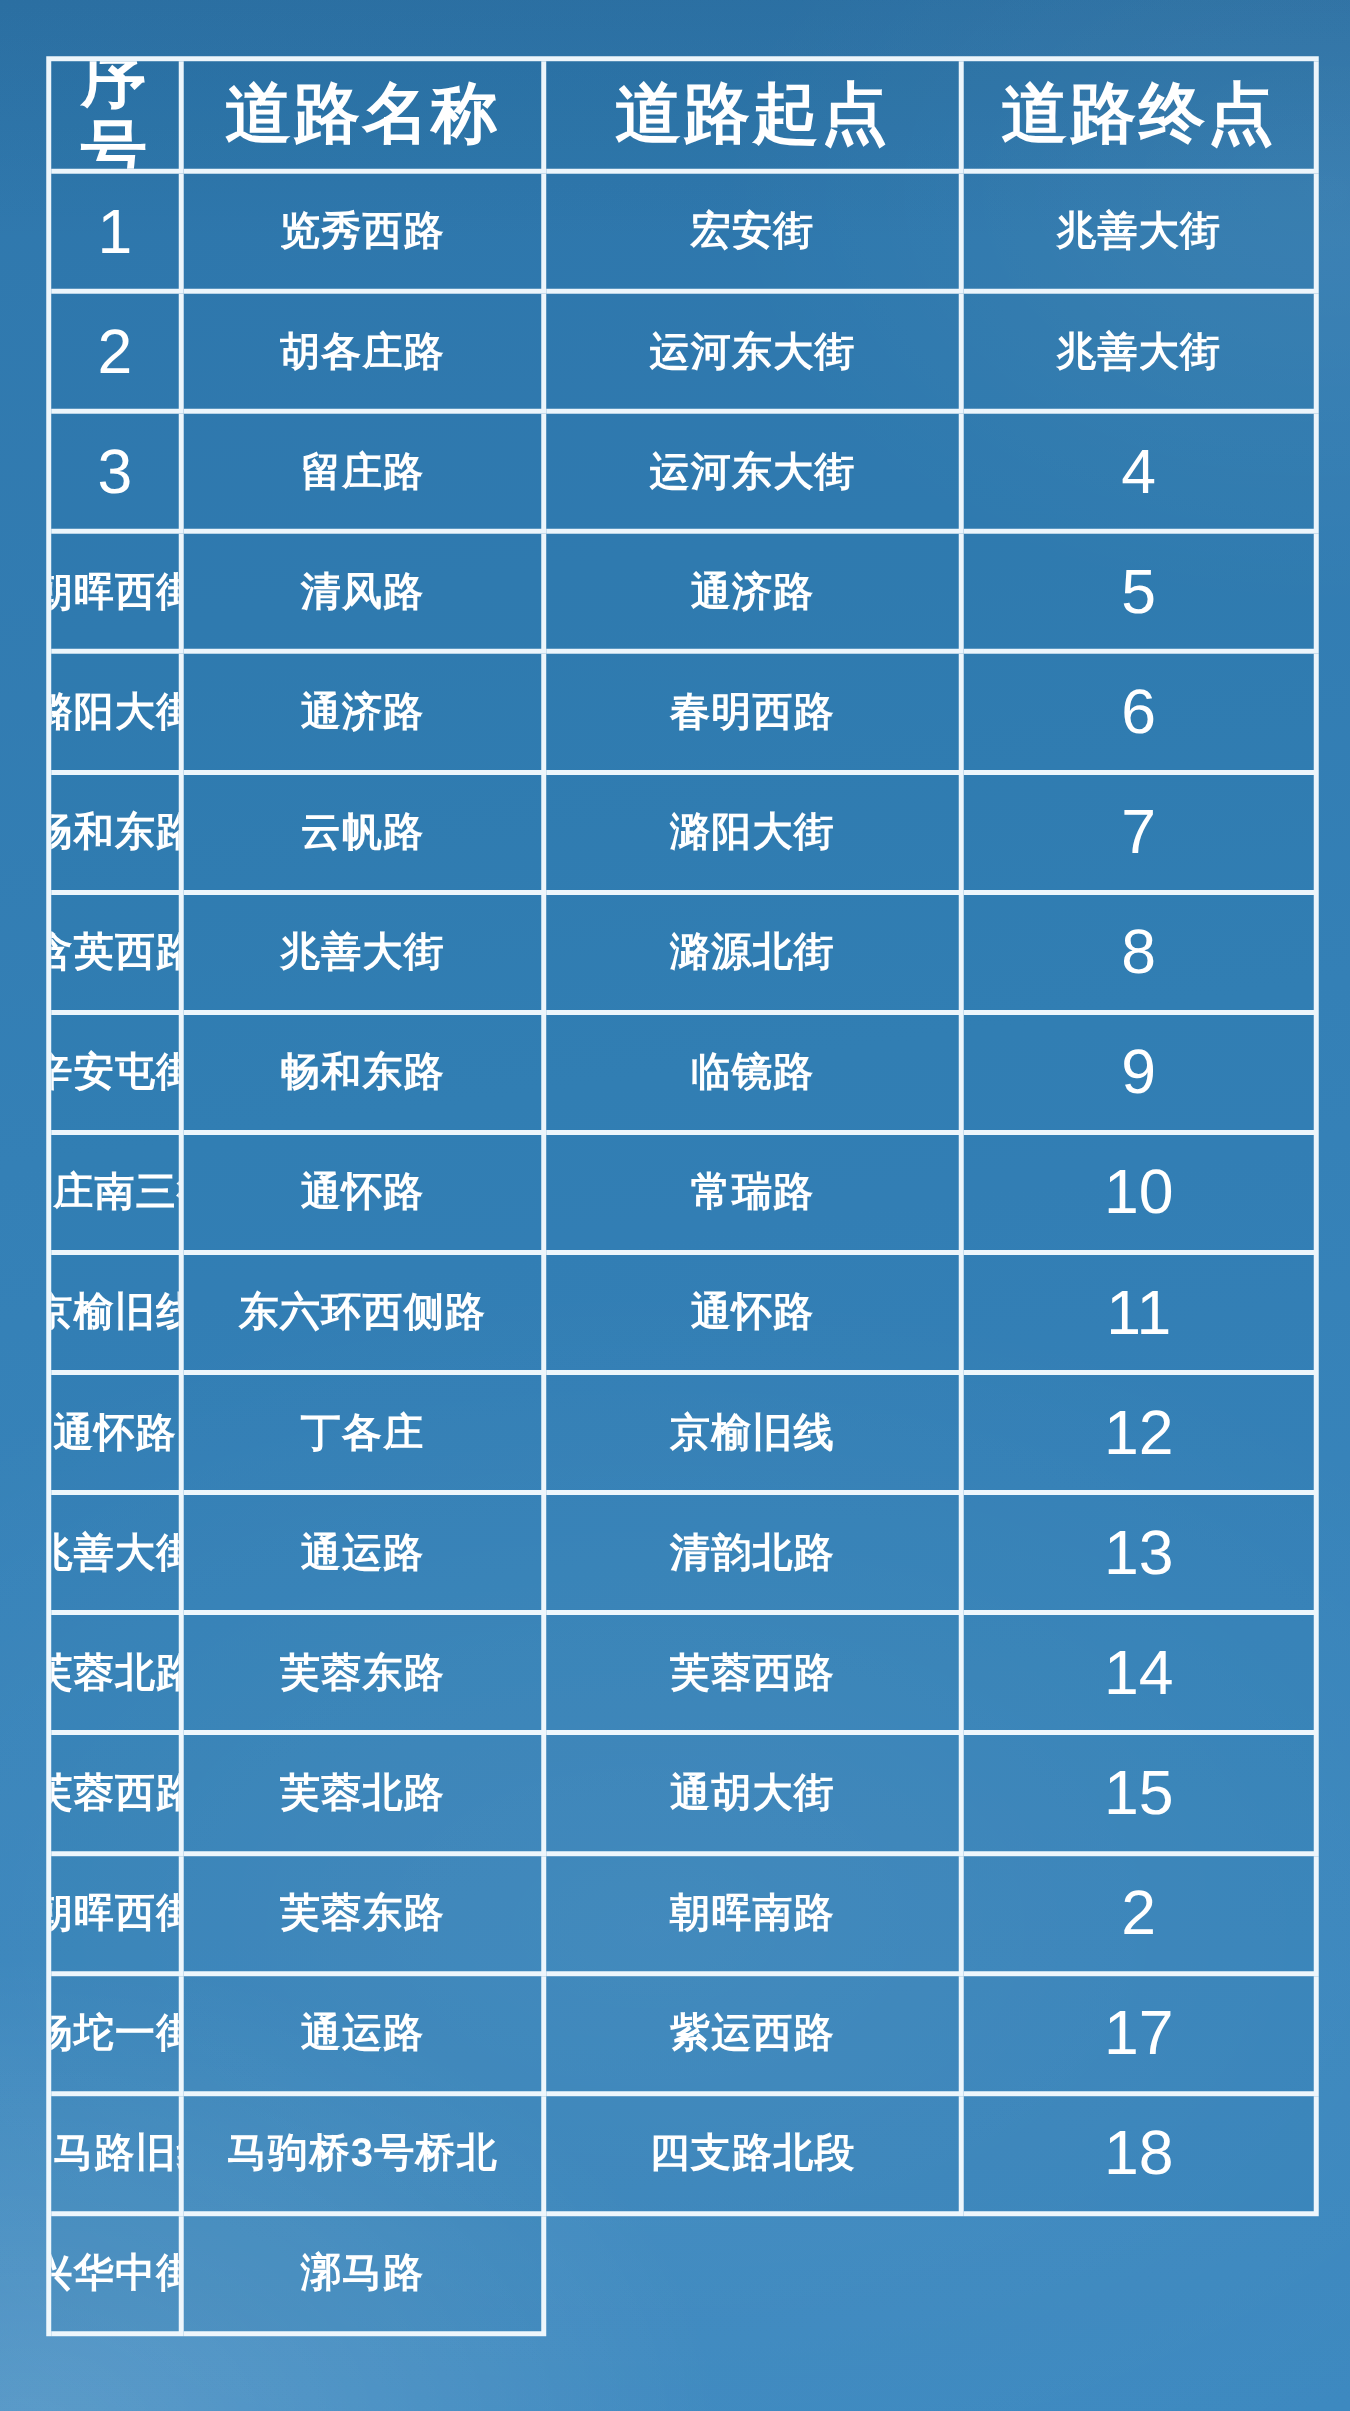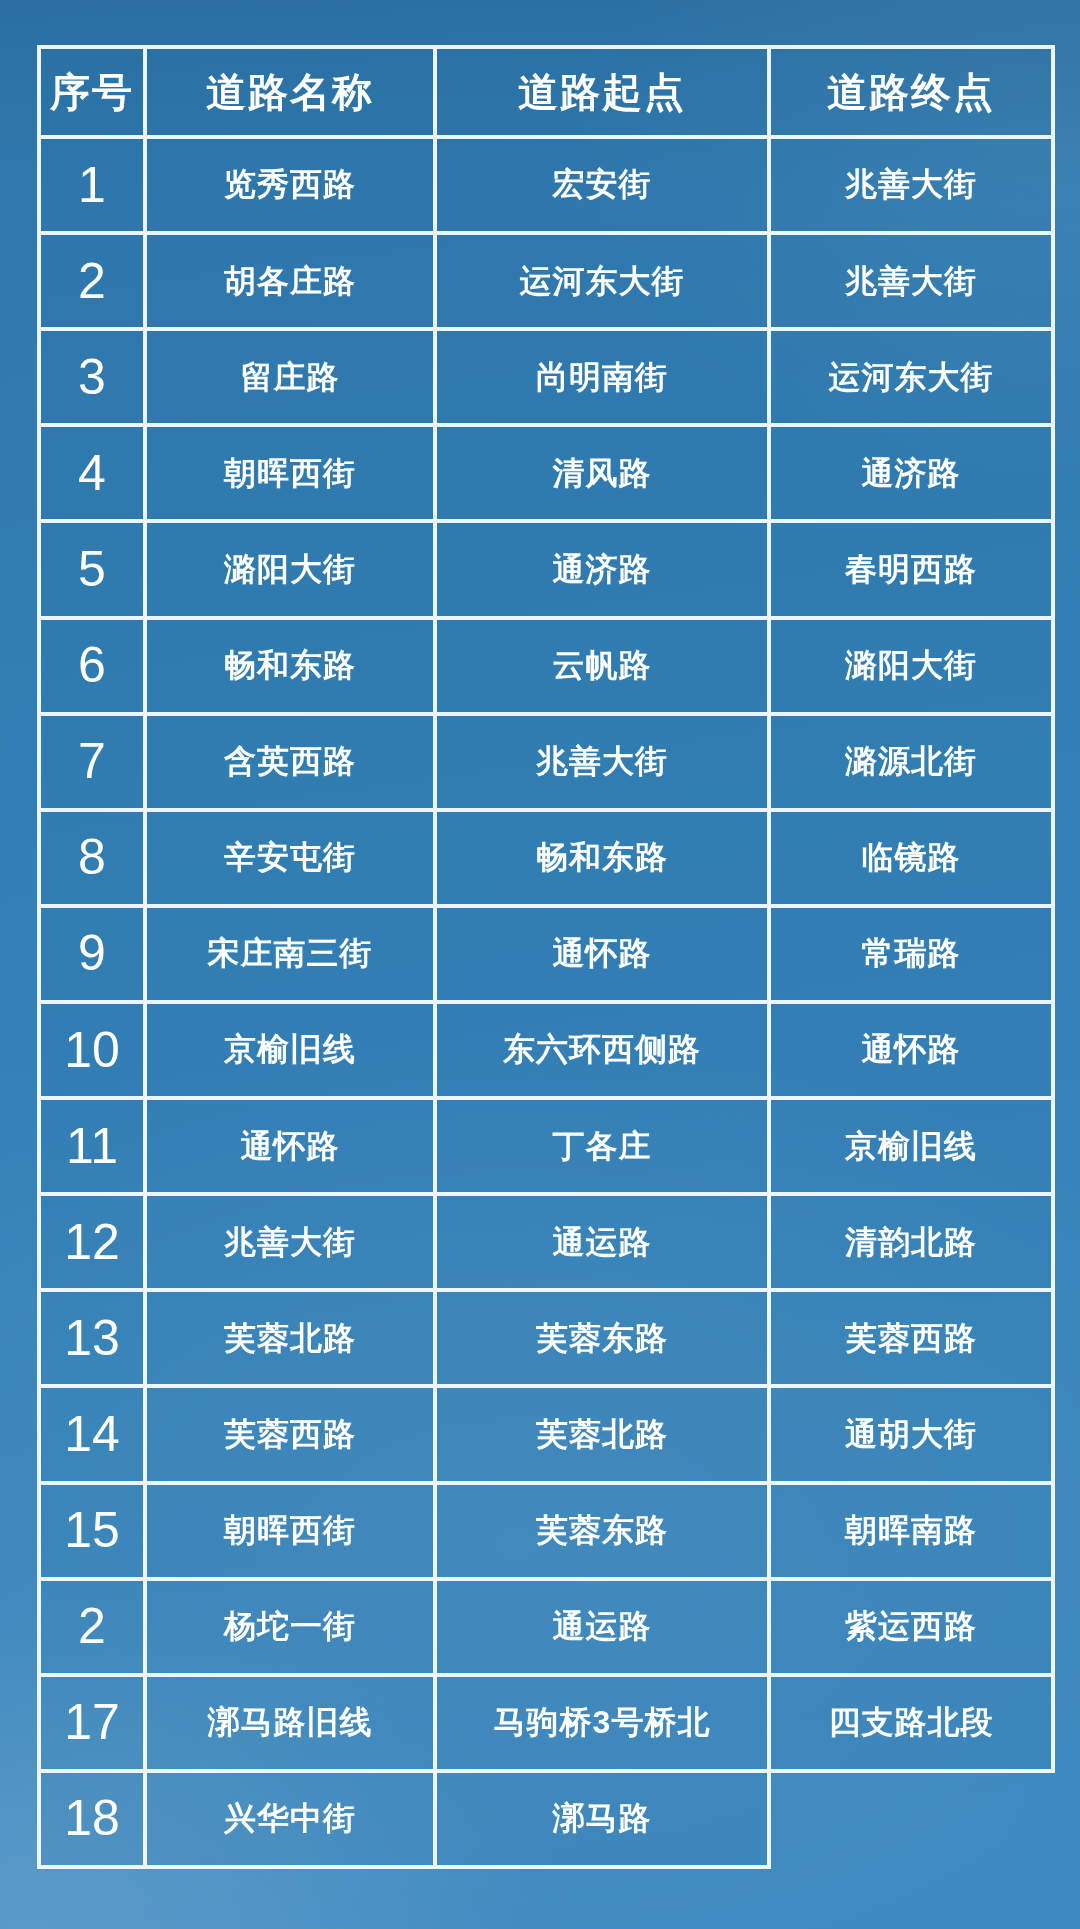--- a/index.html
+++ b/index.html
@@ -35,21 +35,21 @@
   .cell{
     border-right:4px solid rgba(247,252,255,0.95);
     border-bottom:4px solid rgba(247,252,255,0.95);
     display:flex;align-items:center;justify-content:center;
     color:#ffffff;
     background:rgba(30,105,155,0.10);
     text-align:center;
     line-height:1.1;
     overflow:hidden;
   }
-  .cell.hdr{font-size:40px;font-weight:700;letter-spacing:2px;}
+  .cell.hdr{font-size:53px;font-weight:700;letter-spacing:2px;}
   .cell.num{font-size:50px;font-weight:400;}
   .cell.txt{font-size:32px;font-weight:700;letter-spacing:1px;white-space:nowrap;}
 </style>
 </head>
 <body>
 
 <div class="swoosh swoosh-mid"></div>
 <div class="swoosh swoosh-top-right"></div>
 <div class="swoosh swoosh-bottom-left"></div>
 <div class="swoosh vignette-top"></div>
@@ -65,21 +65,20 @@
   <div class="cell txt">宏安街</div>
   <div class="cell txt">兆善大街</div>
 
   <div class="cell num">2</div>
   <div class="cell txt">胡各庄路</div>
   <div class="cell txt">运河东大街</div>
   <div class="cell txt">兆善大街</div>
 
   <div class="cell num">3</div>
   <div class="cell txt">留庄路</div>
-  <div class="cell txt">尚明南街</div>
   <div class="cell txt">运河东大街</div>
 
   <div class="cell num">4</div>
   <div class="cell txt">朝晖西街</div>
   <div class="cell txt">清风路</div>
   <div class="cell txt">通济路</div>
 
   <div class="cell num">5</div>
   <div class="cell txt">潞阳大街</div>
   <div class="cell txt">通济路</div>

